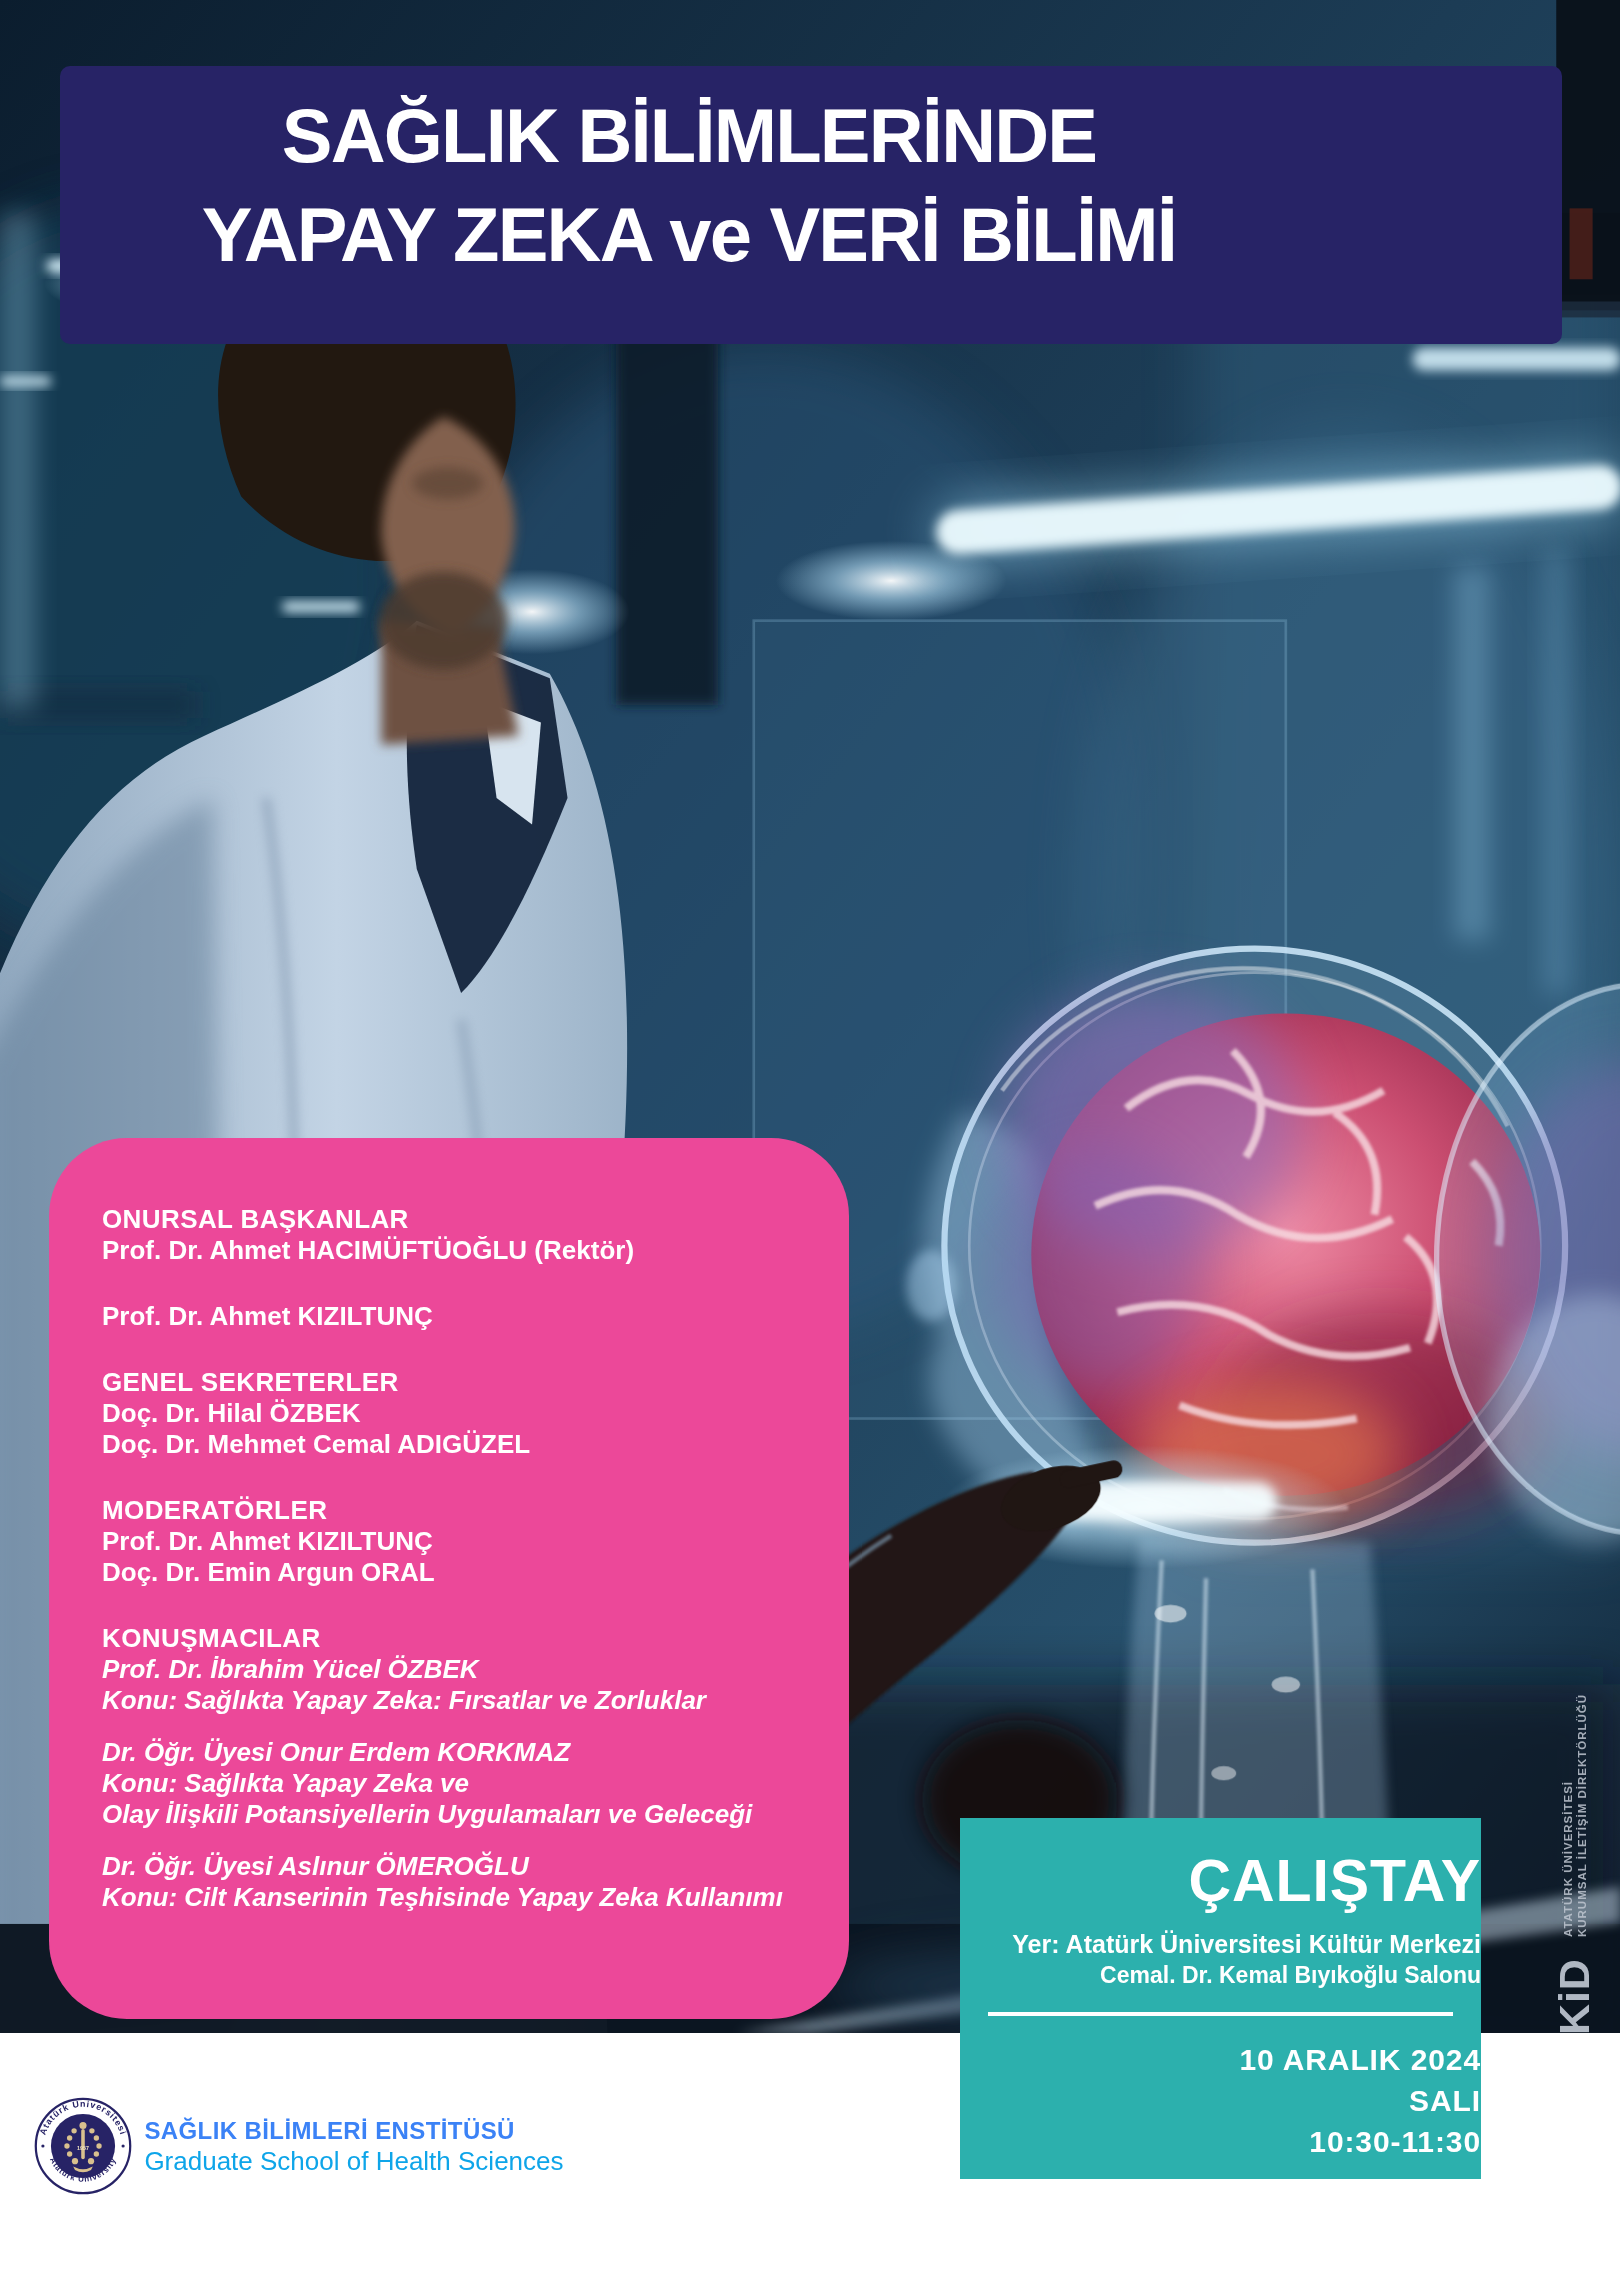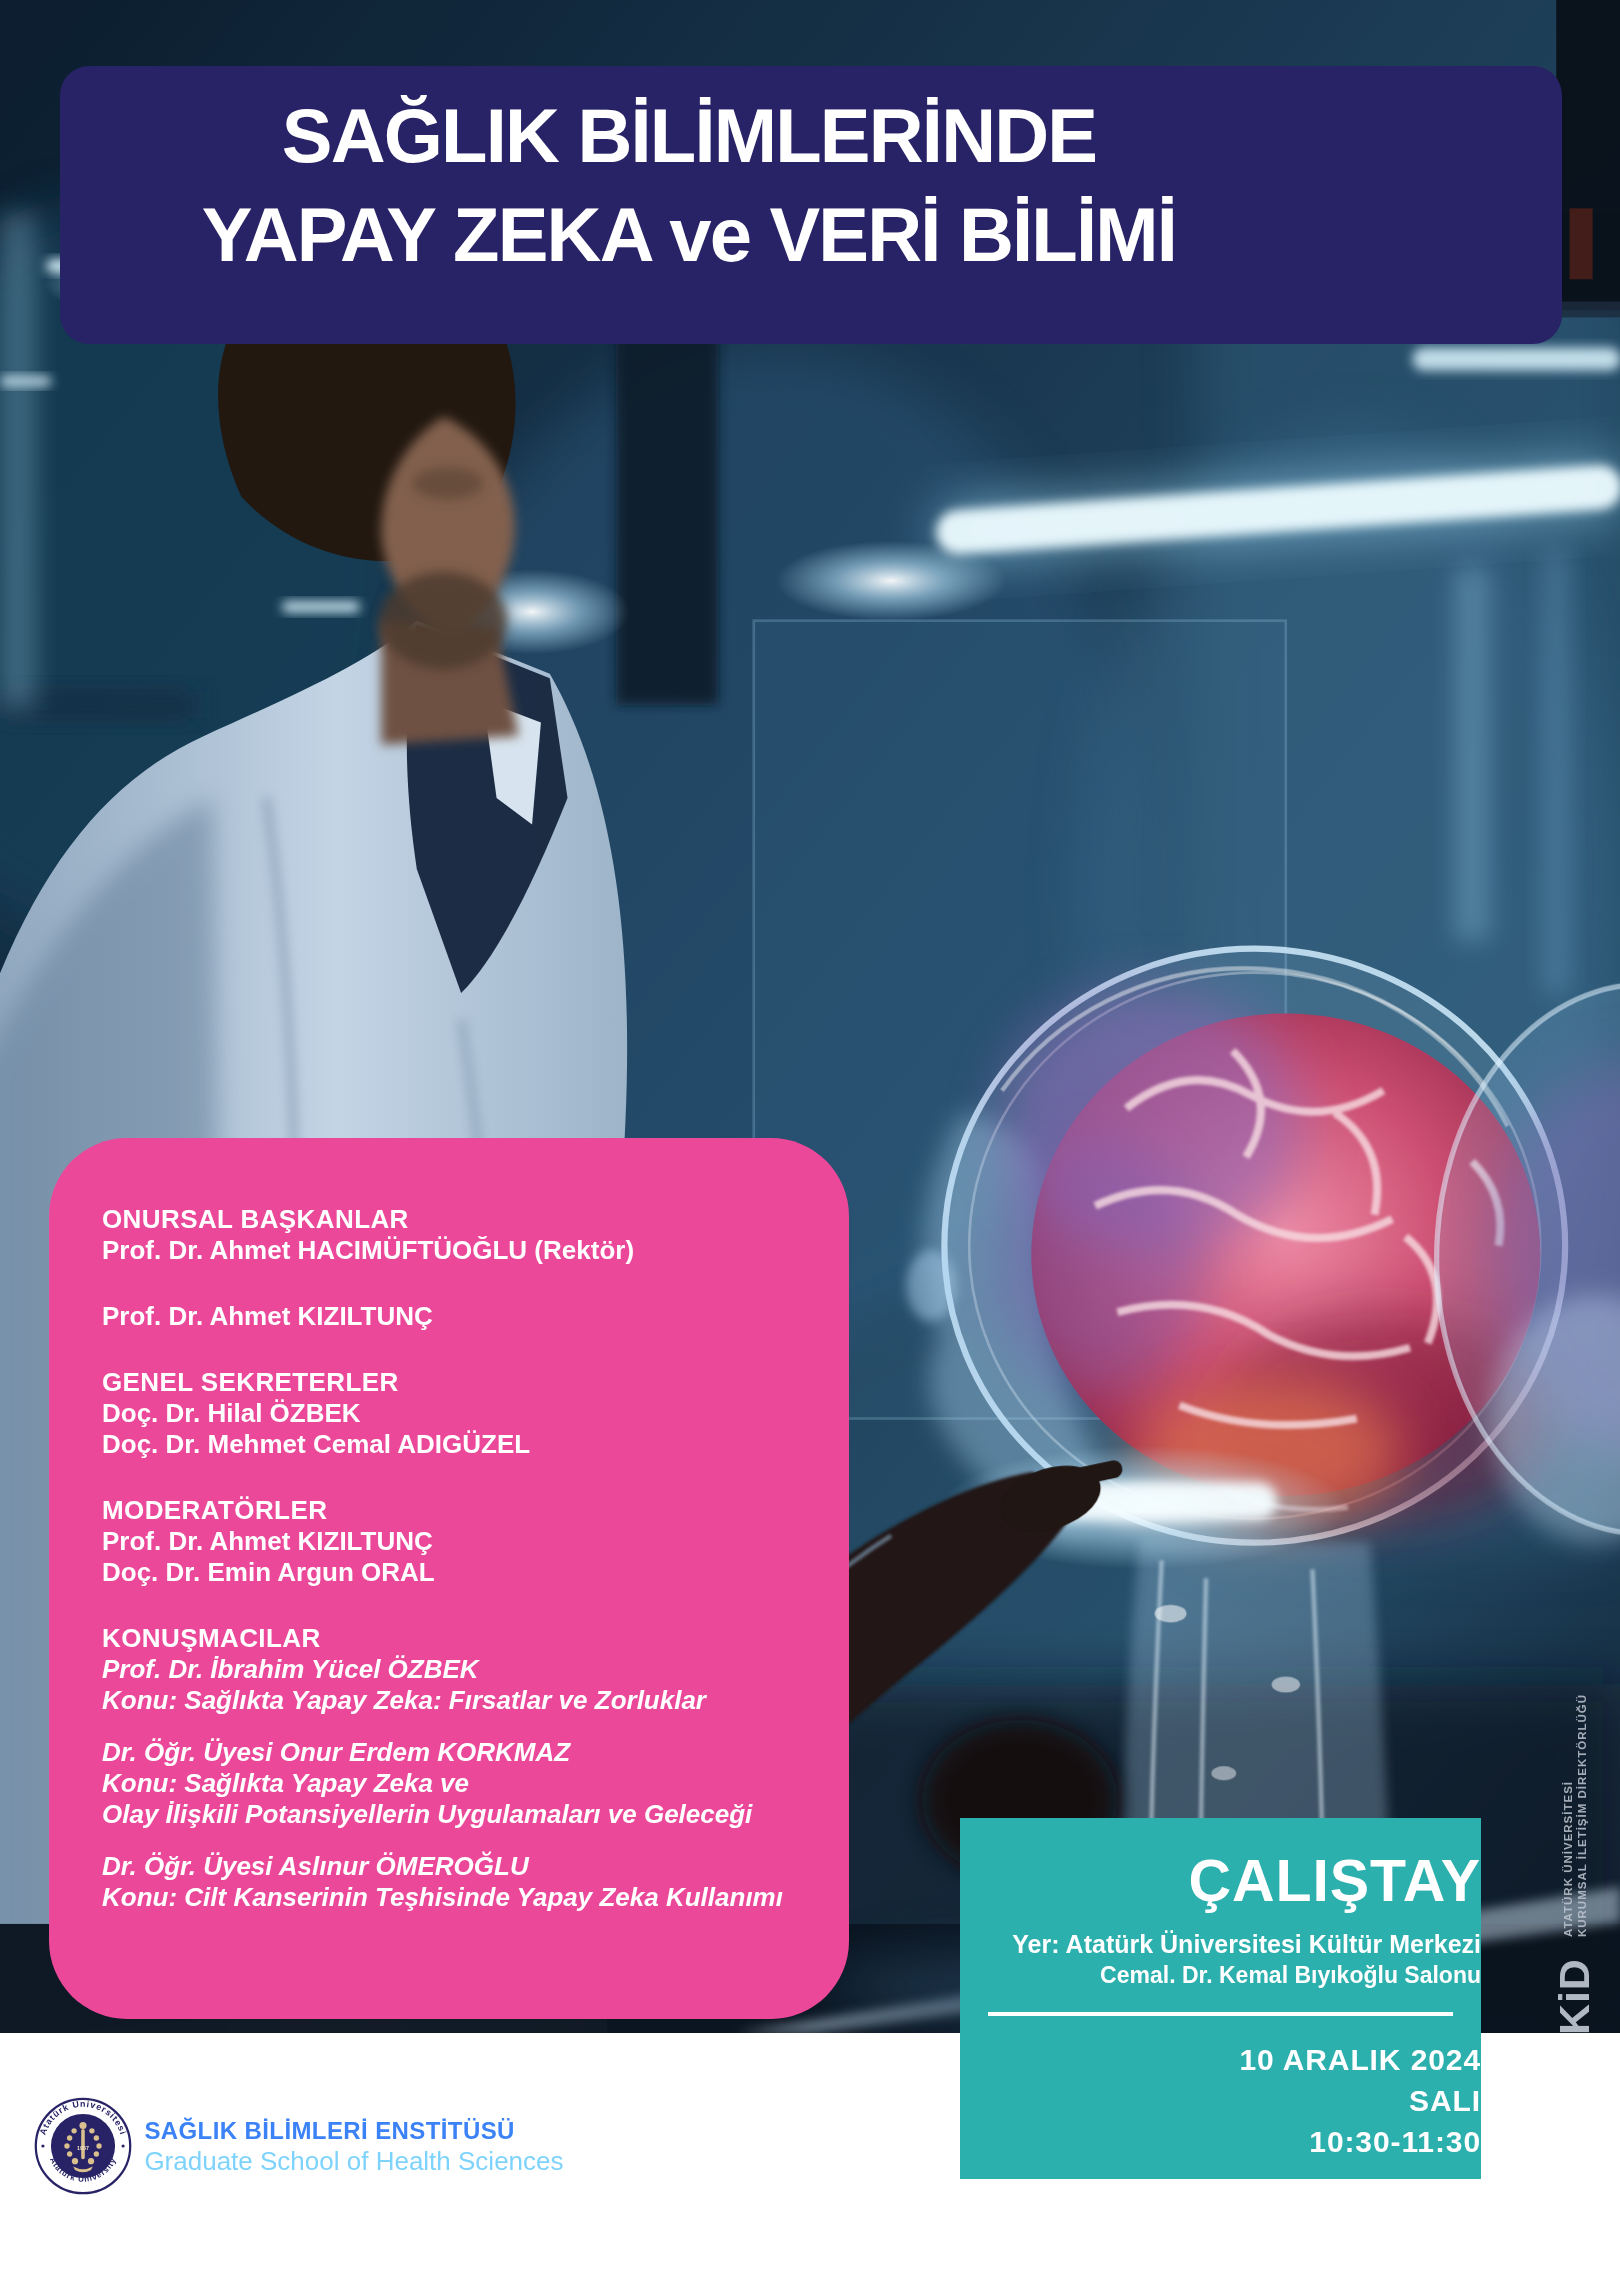--- a/index.html
+++ b/index.html
@@ -4,21 +4,21 @@
 <style>
   html,body{margin:0;padding:0;background:#222;}
   *{box-sizing:border-box;}
   body{font-family:"Liberation Sans", sans-serif;}
   .poster{position:relative;width:1621px;height:2270px;overflow:hidden;background:#0d2234;}
   .photo{position:absolute;left:0;top:0;width:1621px;height:2033px;z-index:0;}
   .photo svg{display:block;width:100%;height:100%;}
   .white-band{position:absolute;left:0;top:2033px;width:1621px;height:237px;background:#ffffff;z-index:1;}
 
   
-  .title-box{position:absolute;left:60px;top:66px;width:1502px;height:278px;background:#272366;border-radius:29px;z-index:2;}
+  .title-box{position:absolute;left:60px;top:66px;width:1502px;height:278px;background:#272366;border-radius:10px;z-index:2;}
   .title-inner{margin-left:35px;width:1188px;padding-top:19.5px;text-align:center;color:#fff;}
   .t-line{font-weight:800;font-size:76px;line-height:99px;letter-spacing:-1.8px;white-space:nowrap;}
 
   
   .info-panel{position:absolute;left:49px;top:1138px;width:800px;height:881px;background:#ec4899;border-radius:78px;z-index:2;color:#fff;padding:66px 35px 35px 53px;}
   .section{margin-bottom:35px;}
   .sec-h{font-size:26px;line-height:31px;font-weight:800;letter-spacing:0.4px;}
   .sec-l{font-size:26px;line-height:31px;font-weight:600;}
   .speaker{margin-bottom:21px;font-style:italic;}
   .speaker:last-child{margin-bottom:12px;}
@@ -36,21 +36,21 @@
   .kid-brand{font-size:43px;font-weight:800;letter-spacing:0.9px;color:rgba(190,197,208,0.92);}
   .kid-sep{display:inline-block;width:2.7px;height:39px;background:rgba(190,197,208,0.8);}
   .kid-org{display:flex;flex-direction:column;}
   .kid-org span{font-size:11.5px;line-height:14px;font-weight:700;letter-spacing:1px;color:rgba(190,197,208,0.85);white-space:nowrap;}
 
   
   .footer{position:absolute;left:34px;top:2097px;display:flex;align-items:center;z-index:2;}
   .seal{width:98px;height:98px;flex:0 0 auto;}
   .footer-text{margin-left:12.4px;}
   .f-tr{font-size:24px;line-height:29px;font-weight:800;letter-spacing:0.4px;color:#3b82f6;}
-  .f-en{font-size:26px;line-height:32px;font-weight:400;color:#7dd3fc;text-align:right;}
+  .f-en{font-size:26px;line-height:32px;font-weight:400;color:#0ea5e9;text-align:right;}
 </style>
 </head>
 <body>
 
 <div class="poster">
 
   <div class="photo">
     <svg viewBox="0 0 1828 2293" preserveAspectRatio="none">
       <defs>
         <linearGradient id="bgGrad" x1="0" y1="0" x2="1" y2="1">

